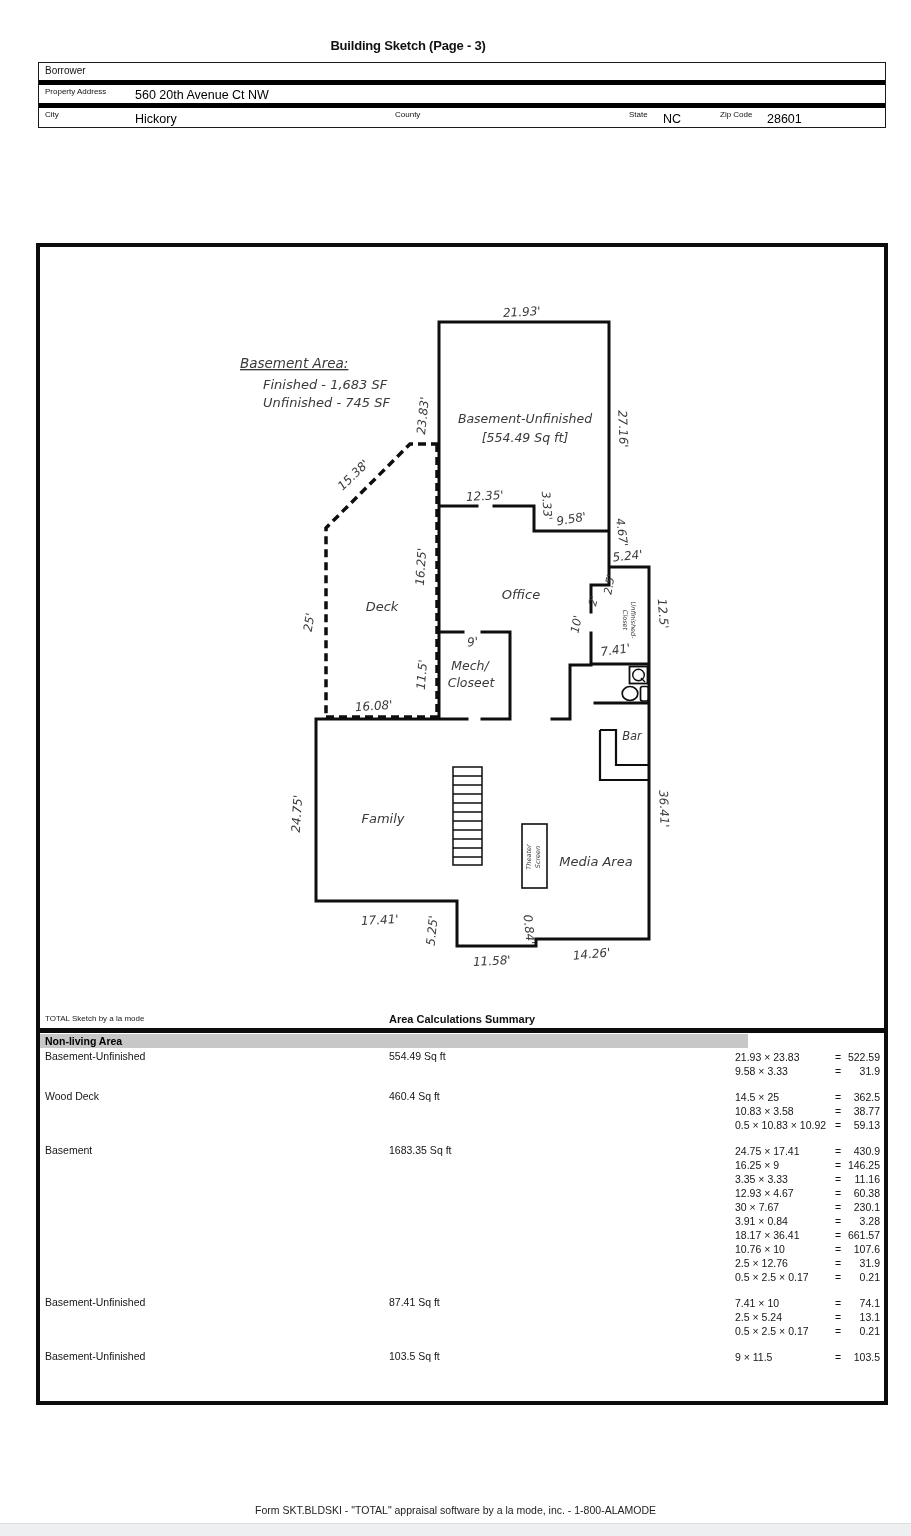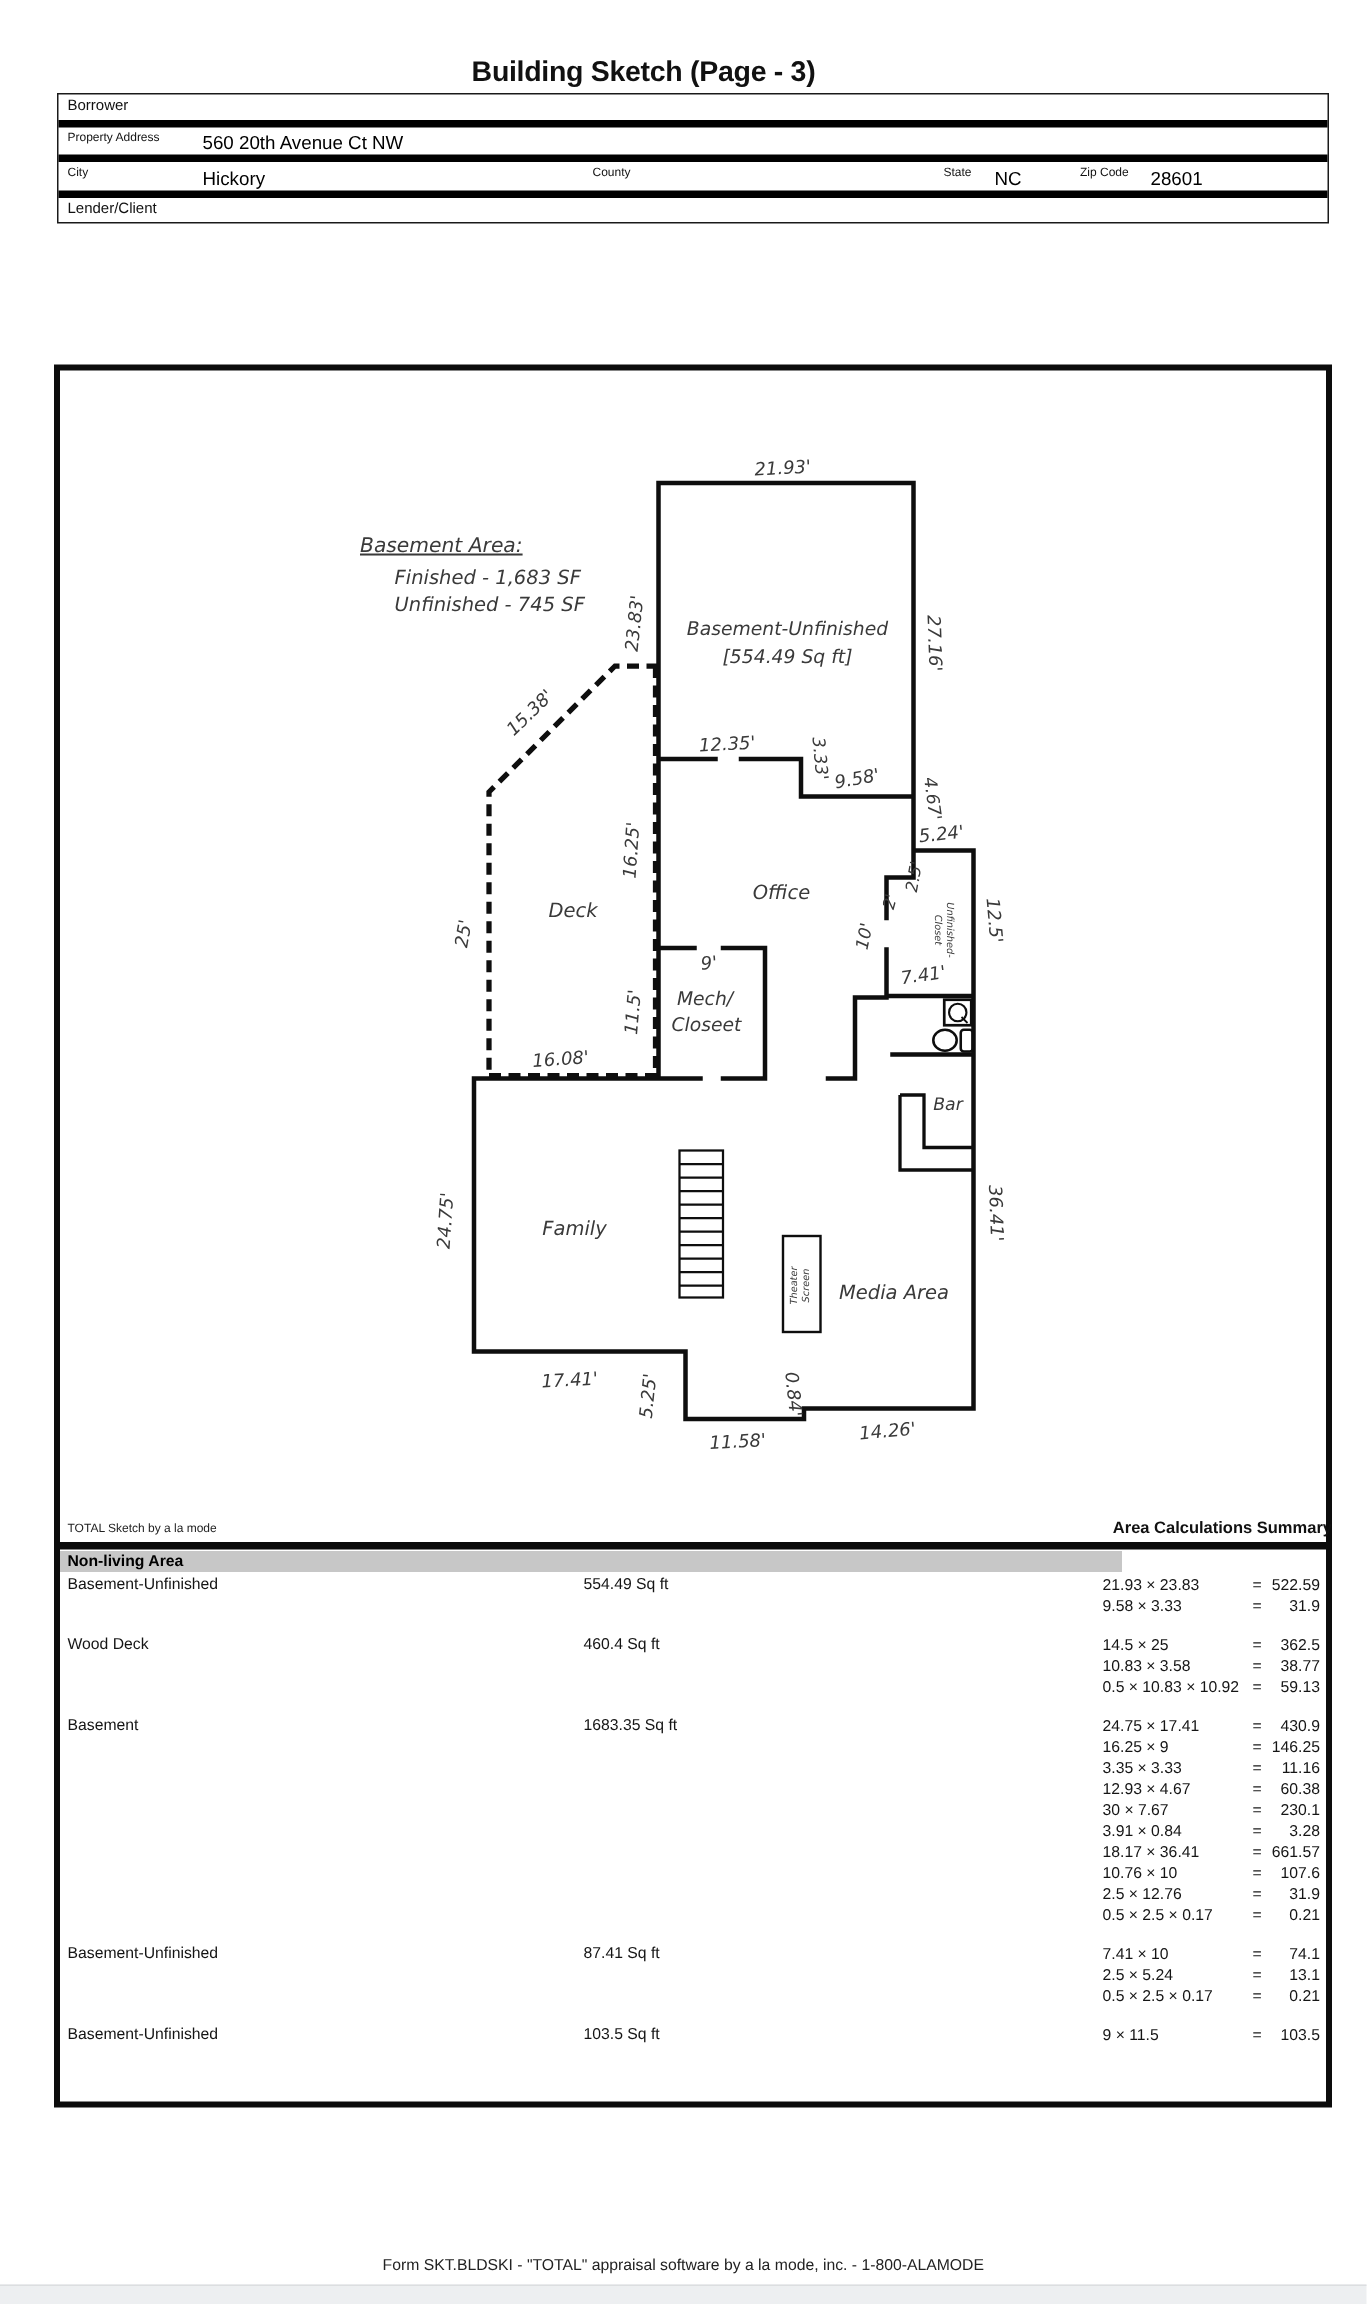--- a/index.html
+++ b/index.html
@@ -1,35 +1,35 @@
 <!DOCTYPE html>
 <html><head>
 <meta charset="utf-8">
 <style>
   html,body{margin:0;padding:0;background:#fff;}
   body{width:911px;height:1536px;position:relative;font-family:"Liberation Sans",sans-serif;color:#111;overflow:hidden;}
   .abs{position:absolute;}
   
-  .page-title{left:0;top:38px;width:816px;text-align:center;font-size:19px;font-weight:bold;letter-spacing:-0.2px;padding-left:21px;}
+  .page-title{left:0;top:38px;width:816px;text-align:center;font-size:13px;font-weight:bold;letter-spacing:-0.2px;}
   
   .hform{left:38px;top:62px;width:848px;border:1.5px solid #1a1a1a;box-sizing:border-box;background:#fff;}
   .hrow{position:relative;border-bottom:5px solid #000000;}
   .hrow:last-child{border-bottom:none;}
   .r1{height:17px;} .r2{height:18px;} .r3{height:19px;} .r4{height:16px;}
   .flabel{position:absolute;left:6px;top:2px;font-size:10px;color:#111;}
   .flabel.small{font-size:8px;top:2px;}
   .fvalue{position:absolute;font-size:12.5px;color:#000;}
   
   .sketch-border{left:36px;top:243px;width:852px;height:1162px;border:4px solid #0c0c0c;box-sizing:border-box;background:#fff;}
   
   .plan-svg{left:36px;top:244px;}
   svg text{font-family:"DejaVu Sans",sans-serif;font-style:italic;fill:#3a3a3a;}
   
   .brand{left:45px;top:1014px;font-size:8px;color:#222;}
-  .calc-head{left:36px;top:1013px;width:852px;text-align:right;font-size:11px;font-weight:bold;}
+  .calc-head{left:36px;top:1013px;width:852px;text-align:center;font-size:11px;font-weight:bold;}
   .blackbar{left:40px;top:1028px;width:844px;height:5px;background:#0b0b0b;}
   .grayband{left:40px;top:1034px;width:708px;height:14px;background:#c7c7c7;font-size:10.5px;font-weight:bold;line-height:14px;padding-left:5px;box-sizing:border-box;color:#000;}
   .calc-rows{left:40px;top:1050px;width:840px;font-size:10.5px;color:#151515;}
   .crow{position:relative;margin-top:12px;}
   .crow:first-child{margin-top:0;}
   .cname{position:absolute;left:5px;top:0;}
   .carea{position:absolute;left:349px;top:0;}
   .ccalcs{margin-left:695px;width:145px;}
   .cline{position:relative;height:14px;line-height:14px;}
   .expr{position:absolute;left:0;top:0;white-space:nowrap;}
@@ -53,23 +53,20 @@
     <span class="fvalue" style="left:96px;top:3px;">560 20th Avenue Ct NW</span>
   </div>
   <div class="hrow r3">
     <span class="flabel small">City</span>
     <span class="fvalue" style="left:96px;top:4px;">Hickory</span>
     <span class="flabel small" style="left:356px;">County</span>
     <span class="flabel small" style="left:590px;">State</span>
     <span class="fvalue" style="left:624px;top:4px;">NC</span>
     <span class="flabel small" style="left:681px;">Zip Code</span>
     <span class="fvalue" style="left:728px;top:4px;">28601</span>
-  </div>
-  <div class="hrow r4">
-    <span class="flabel">Lender/Client</span>
   </div>
 </div>
 
 <div class="abs sketch-border"></div>
 
 <svg id="plan" class="abs plan-svg" width="852" height="766" viewBox="36 244 852 766">
 
   <path d="M439,322 H609 V531
            M439,322 V719
            M534,506 V531 H609

